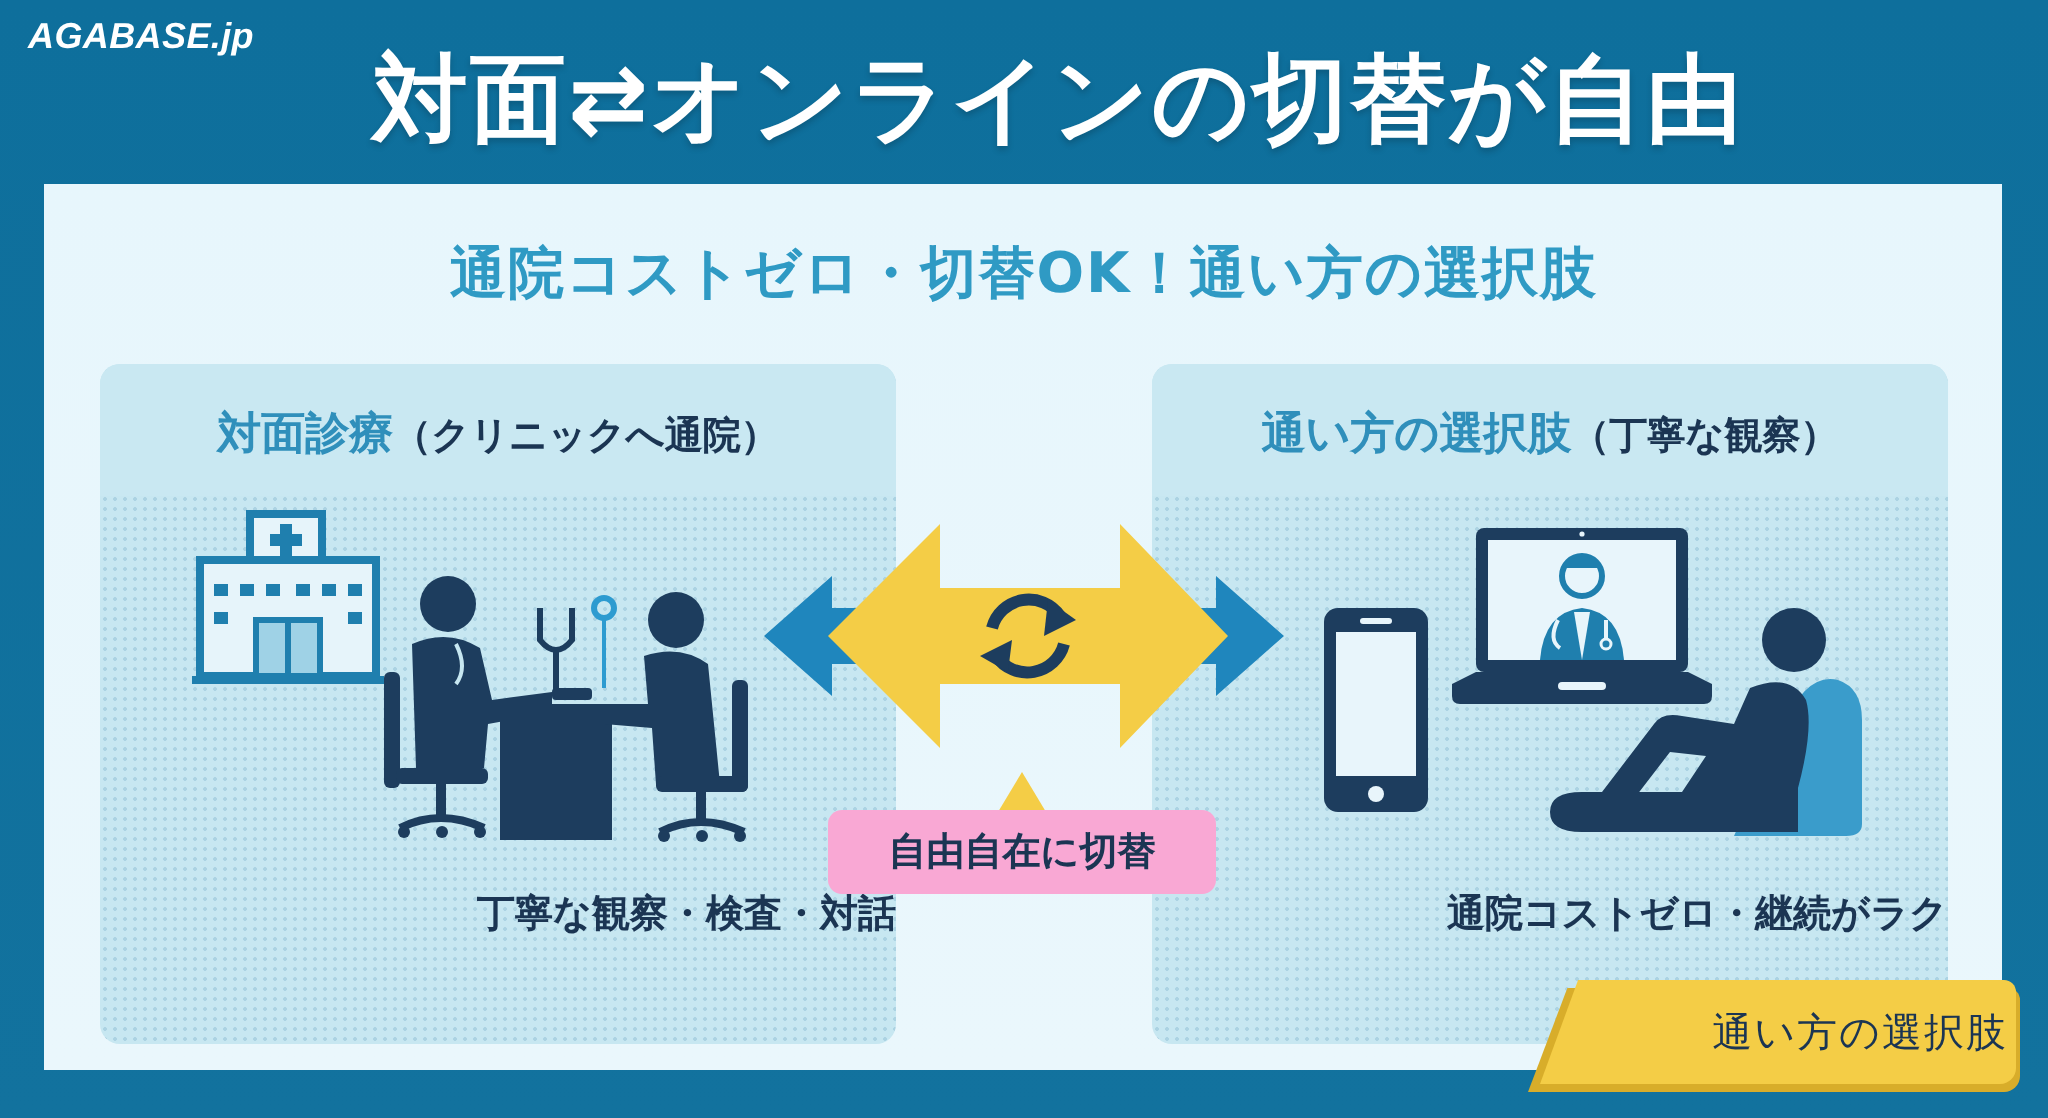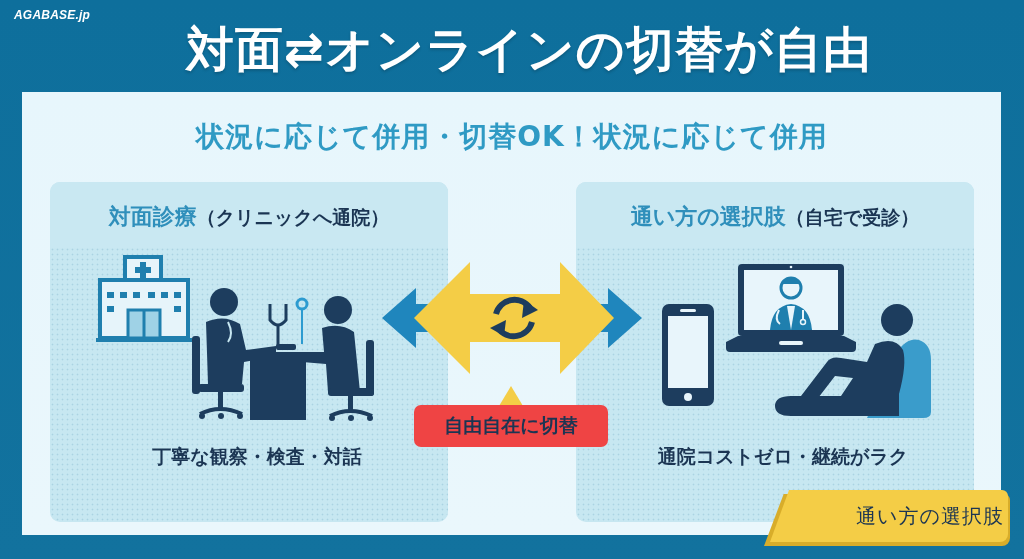--- a/index.html
+++ b/index.html
@@ -5,21 +5,21 @@
   * { box-sizing: border-box; margin: 0; padding: 0; }
   html, body { width: 1024px; height: 559px; overflow: hidden; }
   body {
     background: linear-gradient(180deg, #0e6f9c 0%, #12729e 100%);
     font-family: "DejaVu Sans", "Liberation Sans", sans-serif;
     position: relative;
   }
   .brand {
     position: absolute; left: 14px; top: 8px;
     color: #ffffff; font-weight: bold; font-style: italic;
-    font-size: 12px; letter-spacing: 0.2px;
+    font-size: 18px; letter-spacing: 0.2px;
     font-family: "Liberation Sans", "DejaVu Sans", sans-serif;
     text-align: center;
   }
   .main-title {
     position: absolute; left: 186px; top: 18px;
     color: #ffffff; font-weight: bold; font-size: 48px;
     letter-spacing: 1px;
     text-shadow: 0 2px 3px rgba(0,0,0,0.18);
     white-space: nowrap;
   }
@@ -46,28 +46,28 @@
     border-radius: 10px 10px 0 0;
     background: #c9e8f2;
   }
   .card-title {
     position: absolute; top: 20px; left: 0; right: 0; text-align: center;
     white-space: nowrap; font-weight: bold;
   }
   .card-title .main { color: #2f8fbb; font-size: 22px; }
   .card-title .sub { color: #1b3553; font-size: 19px; }
   .card-foot {
-    position: absolute; left: 0; right: 0; top: 262px; text-align: center;
+    position: absolute; left: 0; right: 0; top: 262px; text-align: right;
     color: #1b3553; font-weight: bold; font-size: 19px; white-space: nowrap; padding-left: 16px;
   }
   .illus { position: absolute; }
   .switch-arrow { position: absolute; left: 372px; top: 252px; }
   .badge {
     position: absolute; left: 414px; top: 405px; width: 194px; height: 42px;
-    background: #ef4444; border-radius: 7px;
+    background: #f9a8d4; border-radius: 7px;
     color: #1b3553; font-weight: bold; font-size: 19px;
     display: flex; align-items: center; justify-content: center;
   }
   .badge-pointer {
     position: absolute; left: 499px; top: 386px; width: 0; height: 0;
     border-left: 12px solid transparent; border-right: 12px solid transparent;
     border-bottom: 20px solid #f4cd46;
   }
   .tag {
     position: absolute; left: 770px; top: 490px; width: 238px; height: 52px;
@@ -83,21 +83,21 @@
     border-radius: 0 6px 8px 0;
   }
 </style>
 </head>
 <body>
 
 <div class="brand">AGABASE.jp</div>
 <div class="main-title">対面⇄オンラインの切替が自由</div>
 
 <div class="panel"></div>
-<div class="subtitle">状況に応じて併用・切替OK！状況に応じて併用</div>
+<div class="subtitle">通院コストゼロ・切替OK！通い方の選択肢</div>
 
 <div class="card left">
   <div class="card-head"></div>
   <div class="card-title">
     <span class="main">対面診療</span><span class="sub">（クリニックへ通院）</span>
   </div>
 
   <svg class="illus" style="left:44px; top:72px;" width="100" height="90" viewBox="0 0 100 90">
     <rect x="31" y="3" width="36" height="26" fill="#e6f4fa" stroke="#1f7fae" stroke-width="4"></rect>
     <rect x="46" y="8" width="6" height="16" fill="#1f7fae"></rect>
@@ -154,21 +154,21 @@
     <line x1="118" y1="25" x2="118" y2="60" stroke="#2d9bd0" stroke-width="2"></line>
     <path d="M44 38 Q50 50 44 58" stroke="#c7e7f1" stroke-width="2" fill="none"></path>
   </svg>
 
   <div class="card-foot">丁寧な観察・検査・対話</div>
 </div>
 
 <div class="card right">
   <div class="card-head"></div>
   <div class="card-title">
-    <span class="main">通い方の選択肢</span><span class="sub">（自宅で受診）</span>
+    <span class="main">通い方の選択肢</span><span class="sub">（丁寧な観察）</span>
   </div>
 
   <svg class="illus" style="left:84px; top:120px;" width="56" height="106" viewBox="0 0 56 106">
     <rect x="2" y="2" width="52" height="102" rx="7" fill="#1d3d5e"></rect>
     <rect x="8" y="14" width="40" height="72" fill="#e8f5fb"></rect>
     <rect x="20" y="7" width="16" height="3" rx="1.5" fill="#e8f5fb"></rect>
     <circle cx="28" cy="95" r="4" fill="#e8f5fb"></circle>
   </svg>
 
   <svg class="illus" style="left:148px; top:80px;" width="134" height="92" viewBox="0 0 134 92">

